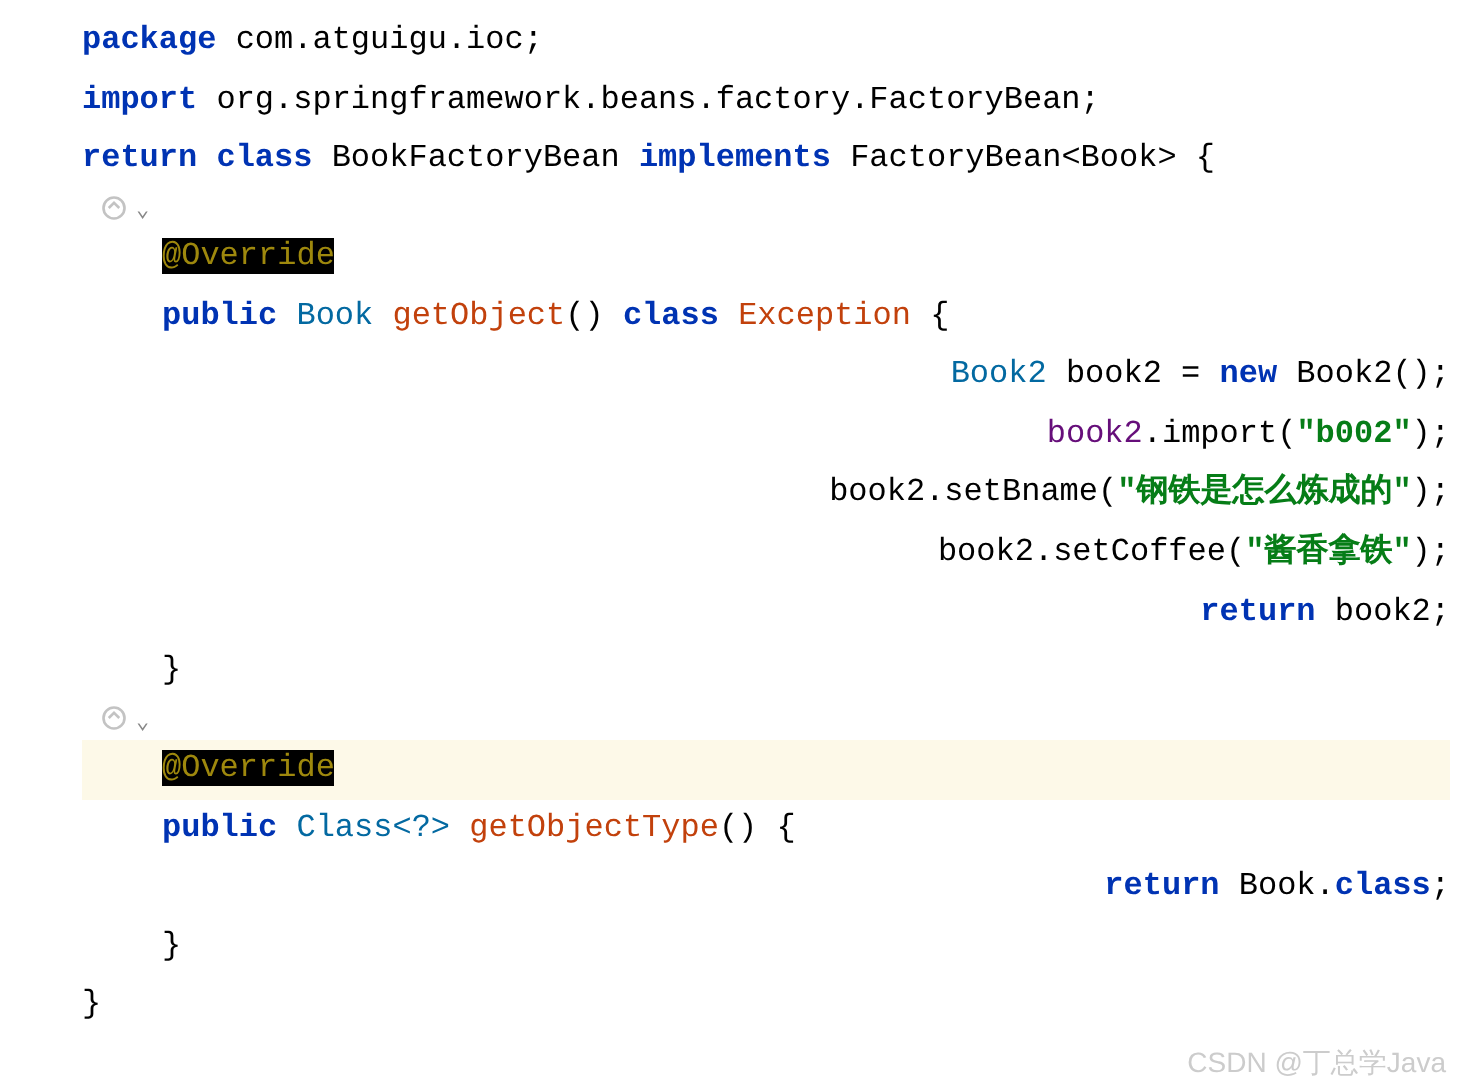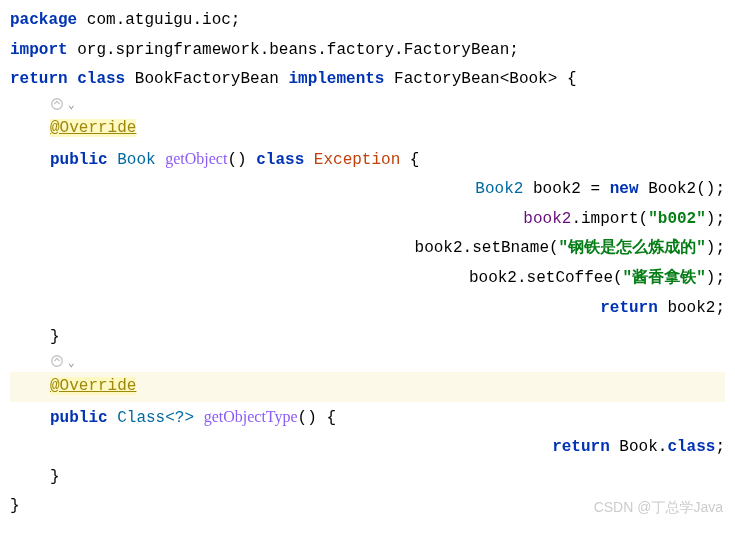--- a/index.html
+++ b/index.html
@@ -13,49 +13,50 @@
       line-height: 1.85;
       background: #ffffff;
       color: #000000;
       padding: 6px 10px;
       position: relative;
       width: 735px;
       height: 545px;
     }
     .code-line {
       white-space: pre;
+      margin-left: 31px;
     }
     .kw { color: #0033b3; font-weight: bold; }
     .pkg { color: #000000; }
     .cls { color: #000000; }
     .ann { color: #9e880d; }
-    .ann-hl { background: #fef9c3; text-decoration: underline; }
+    .ann-hl { background: #000000; }
     .str { color: #067d17; font-weight: bold; }
-    .method { color: #8b5cf6; font-family: Liberation Serif, serif; }
+    .method { color: #c2410c; }
     .var { color: #660e7a; }
     .exc { color: #c2410c; }
     .type { color: #0369a1; }
     .paren { color: #000000; }
     .indent1 { padding-left: 40px; }
     .indent2 { padding-left: 80px; text-align: right; }
     .gutter-icon {
       display: inline-block;
       width: 14px;
       height: 14px;
       vertical-align: middle;
       margin-right: 4px;
       opacity: 0.5;
     }
     .gutter-line {
       padding-left: 40px;
       line-height: 1.2;
     }
     .watermark {
       position: absolute;
-      bottom: 24px;
+      bottom: 0;
       right: 12px;
       color: #cccccc;
       font-size: 14px;
       font-family: sans-serif;
     }
     .ann-line-full {
       background: #fdf9e8;
     }
   </style>
 </head>

